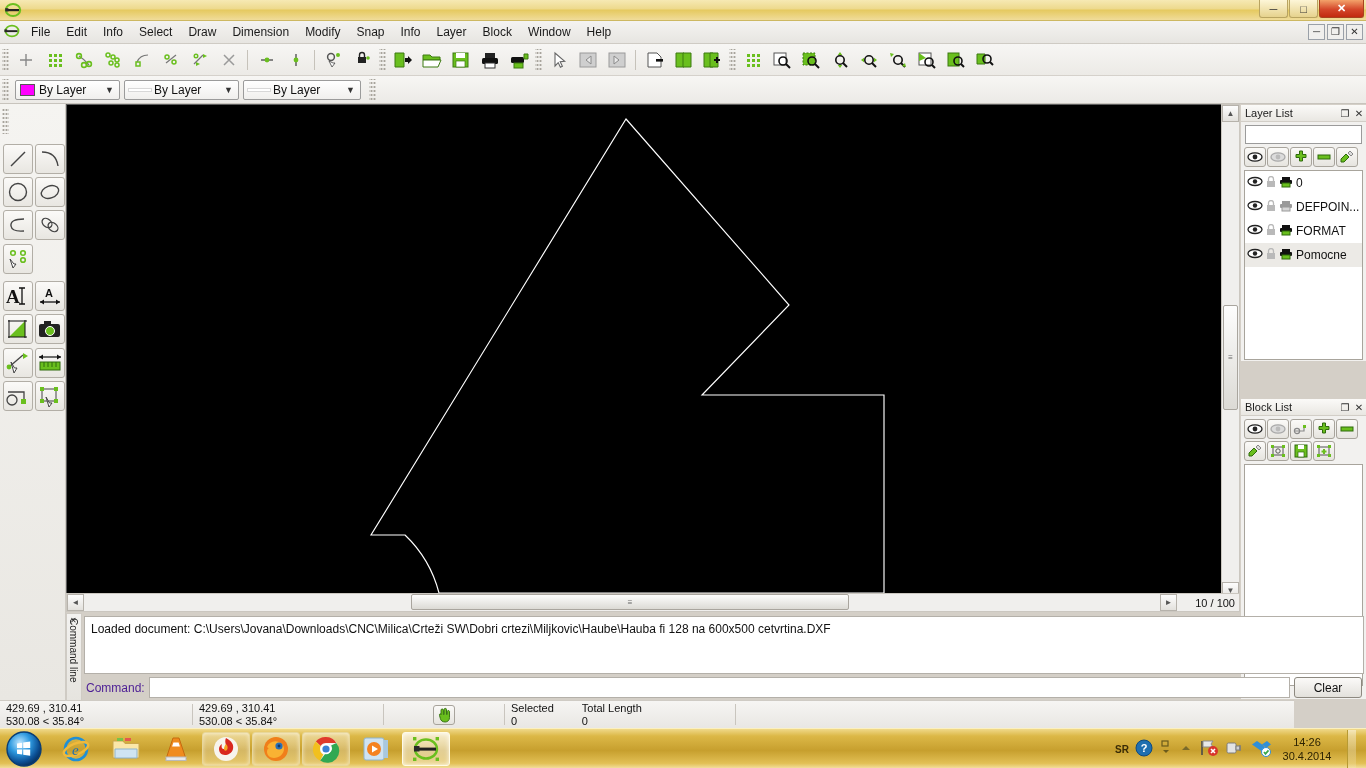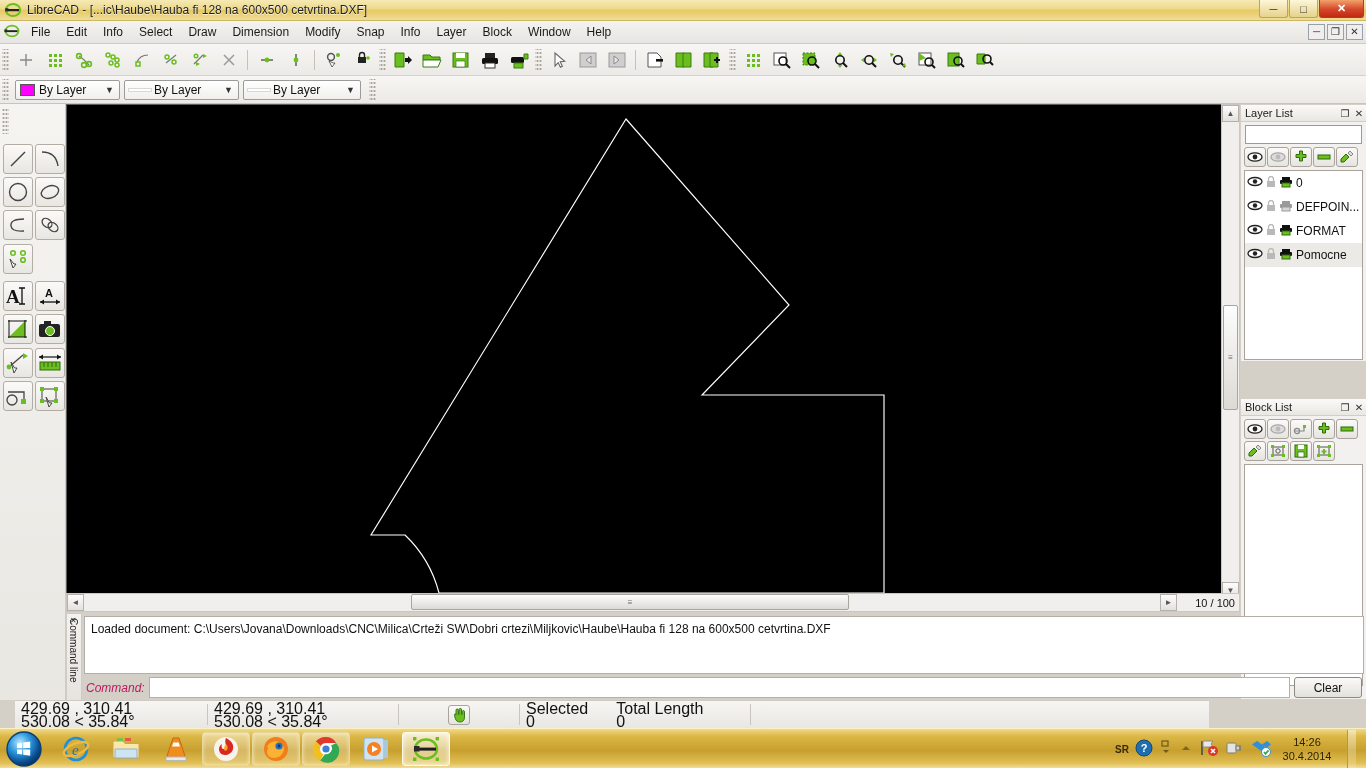--- a/index.html
+++ b/index.html
@@ -195,38 +195,38 @@
   .cmd-history {
     position: absolute; left: 84px; top: 616px; width: 1280px; height: 58px;
     background: #fff; border: 1px solid #b4b0a9;
     font-size: 12px; color: #111; padding: 5px 6px;
     overflow: hidden;
   }
   .cmd-entryrow {
     position: absolute; left: 84px; top: 675px; width: 1280px; height: 25px;
     display: flex; align-items: center; gap: 4px;
   }
-  .cmd-label { font-size: 12px; color: #be185d; padding-left: 2px; font-style: italic; }
+  .cmd-label { font-size: 12px; color: #4c1d95; padding-left: 2px; }
   .cmd-input {
     flex: 1; height: 21px; background: #fff; border: 1px solid #b4b0a9;
   }
   .clear-btn {
     width: 68px; height: 21px; border: 1px solid #8d8980; border-radius: 3px;
     background: linear-gradient(to bottom,#fbfaf8,#e3e1dc);
     font-size: 12px; color: #111; display: flex; align-items: center; justify-content: center;
     margin-right: 2px;
   }
 
   
   .statusbar {
-    position: absolute; left: 0; top: 700px; width: 1194px; height: 28px;
+    position: absolute; left: 0; top: 700px; width: 1294px; height: 28px;
     background: linear-gradient(to bottom,#f6f5f3,#e9e7e3);
     border-top: 1px solid #cfcbc4;
     display: flex; align-items: stretch;
-    font-size: 16px; color: #111; margin-left: 15px;
+    font-size: 11px; color: #111;
   }
   .sb-cell { padding: 2px 6px; display: flex; flex-direction: column; justify-content: center; }
   .sb-div { width: 1px; background: #c9c5be; margin: 3px 0; }
   .sb-line { line-height: 13px; white-space: nowrap; }
   .sb-mousebtn {
     width: 22px; height: 20px; border: 1px solid #a8a49c; border-radius: 3px;
     background: linear-gradient(to bottom,#fbfaf8,#e6e4df);
     display: flex; align-items: center; justify-content: center; align-self: center;
   }
   .sb-cols { display: flex; gap: 28px; }
@@ -280,21 +280,20 @@
 <div id="app">
 
   <div class="titlebar">
     <span class="tb-icon">
       <svg width="18" height="16" viewBox="0 0 18 16">
         <ellipse cx="9" cy="8" rx="7.2" ry="6" fill="none" stroke="#6abf1e" stroke-width="2"></ellipse>
         <rect x="3" y="7" width="12" height="2.2" fill="#222"></rect>
         <rect x="1.2" y="6.2" width="3.2" height="3.2" fill="#2a2a2a"></rect>
       </svg>
     </span>
-    <span class="tb-text">LibreCAD - [...ic\Haube\Hauba fi 128 na 600x500 cetvrtina.DXF]</span>
     <div class="tb-btns">
       <div class="tb-btn">─</div>
       <div class="tb-btn">□</div>
       <div class="tb-btn close">✕</div>
     </div>
   </div>
 
   <div class="menubar">
     <span class="m-icon">
       <svg width="18" height="14" viewBox="0 0 18 14">

